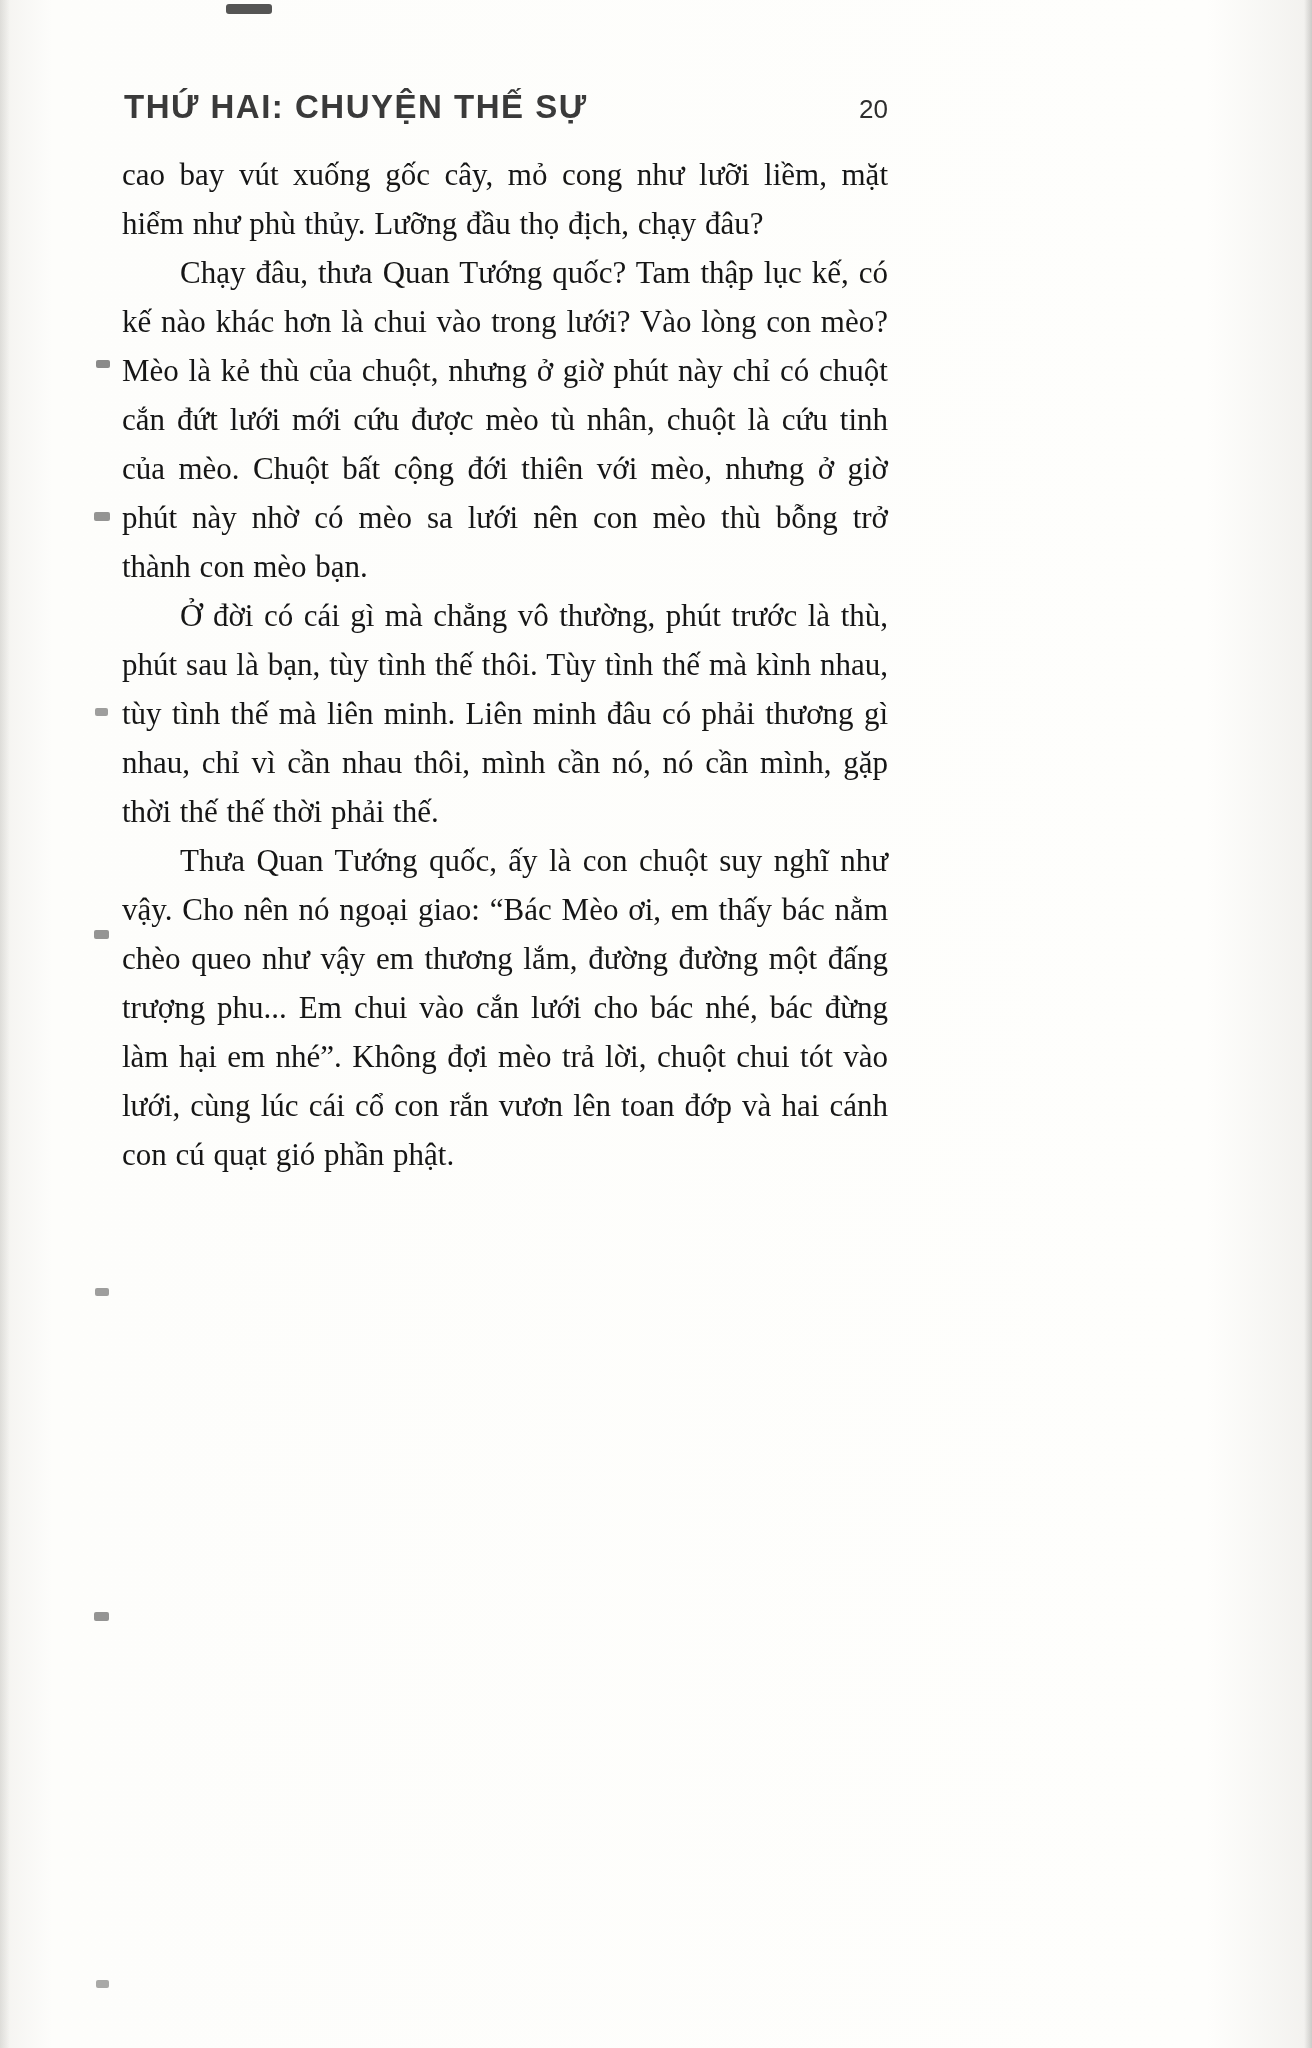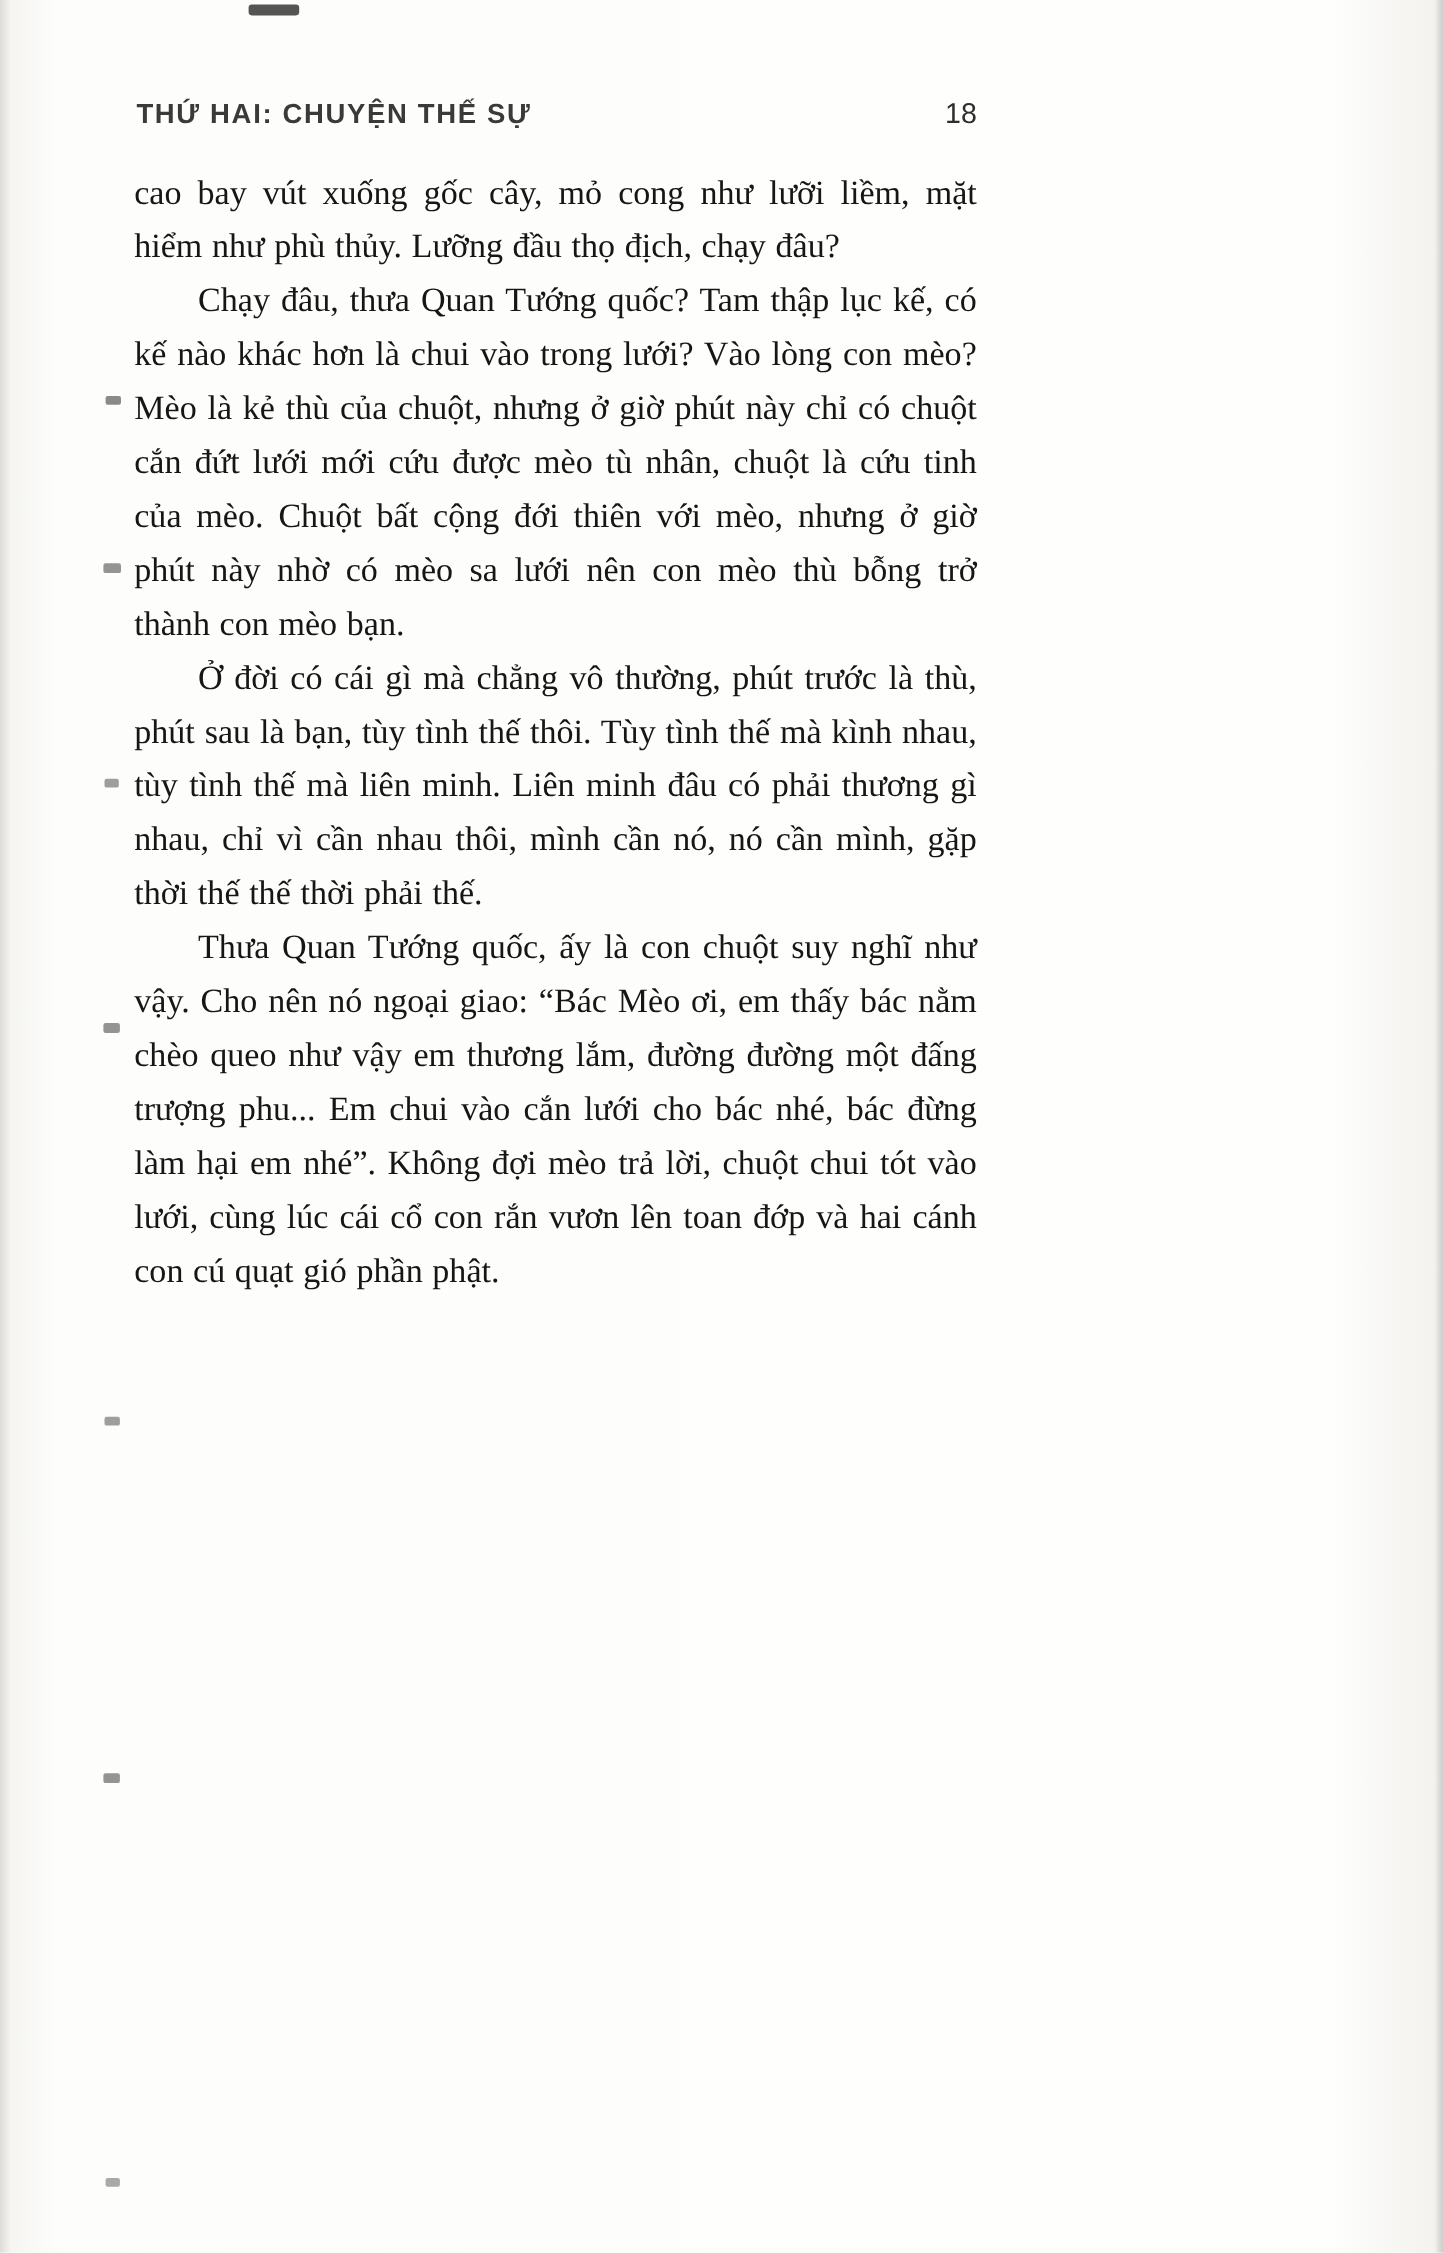--- a/index.html
+++ b/index.html
@@ -24,21 +24,21 @@
     top: 88px;
     left: 124px;
     right: 424px;
     width: 764px;
     display: flex;
     justify-content: space-between;
     align-items: baseline;
   }
   .running-title {
     font-family: "Liberation Sans", sans-serif;
-    font-size: 25px;
+    font-size: 33px;
     font-weight: 600;
     letter-spacing: 1.5px;
     color: #3a3a3a;
   }
   .page-number {
     font-family: "Liberation Sans", sans-serif;
     font-size: 26px;
     font-weight: 400;
     color: #2e2e2e;
   }
@@ -95,21 +95,21 @@
   <div class="artifact" style="top:360px; left:96px; width:14px; height:8px; opacity:.55; border-radius:2px;"></div>
   <div class="artifact" style="top:512px; left:94px; width:16px; height:9px; opacity:.5; border-radius:2px;"></div>
   <div class="artifact" style="top:708px; left:95px; width:13px; height:8px; opacity:.45; border-radius:2px;"></div>
   <div class="artifact" style="top:930px; left:94px; width:15px; height:9px; opacity:.5; border-radius:2px;"></div>
   <div class="artifact" style="top:1288px; left:95px; width:14px; height:8px; opacity:.45; border-radius:2px;"></div>
   <div class="artifact" style="top:1612px; left:94px; width:15px; height:9px; opacity:.5; border-radius:2px;"></div>
   <div class="artifact" style="top:1980px; left:96px; width:13px; height:8px; opacity:.4; border-radius:2px;"></div>
 
   <div class="page-header">
     <span class="running-title">THỨ HAI: CHUYỆN THẾ SỰ</span>
-    <span class="page-number">18</span>
+    <span class="page-number">20</span>
   </div>
 
   <div class="body-text" id="body-text">
 
   <p>cao bay vút xuống gốc cây, mỏ cong như lưỡi liềm, mặt hiểm như phù thủy. Lưỡng đầu thọ địch, chạy đâu?</p>
       <p class="indent">Chạy đâu, thưa Quan Tướng quốc? Tam thập lục kế, có kế nào khác hơn là chui vào trong lưới? Vào lòng con mèo? Mèo là kẻ thù của chuột, nhưng ở giờ phút này chỉ có chuột cắn đứt lưới mới cứu được mèo tù nhân, chuột là cứu tinh của mèo. Chuột bất cộng đới thiên với mèo, nhưng ở giờ phút này nhờ có mèo sa lưới nên con mèo thù bỗng trở thành con mèo bạn.</p>
       <p class="indent">Ở đời có cái gì mà chẳng vô thường, phút trước là thù, phút sau là bạn, tùy tình thế thôi. Tùy tình thế mà kình nhau, tùy tình thế mà liên minh. Liên minh đâu có phải thương gì nhau, chỉ vì cần nhau thôi, mình cần nó, nó cần mình, gặp thời thế thế thời phải thế.</p>
       <p class="indent">Thưa Quan Tướng quốc, ấy là con chuột suy nghĩ như vậy. Cho nên nó ngoại giao: “Bác Mèo ơi, em thấy bác nằm chèo queo như vậy em thương lắm, đường đường một đấng trượng phu... Em chui vào cắn lưới cho bác nhé, bác đừng làm hại em nhé”. Không đợi mèo trả lời, chuột chui tót vào lưới, cùng lúc cái cổ con rắn vươn lên toan đớp và hai cánh con cú quạt gió phần phật.</p>
     </div>
 

